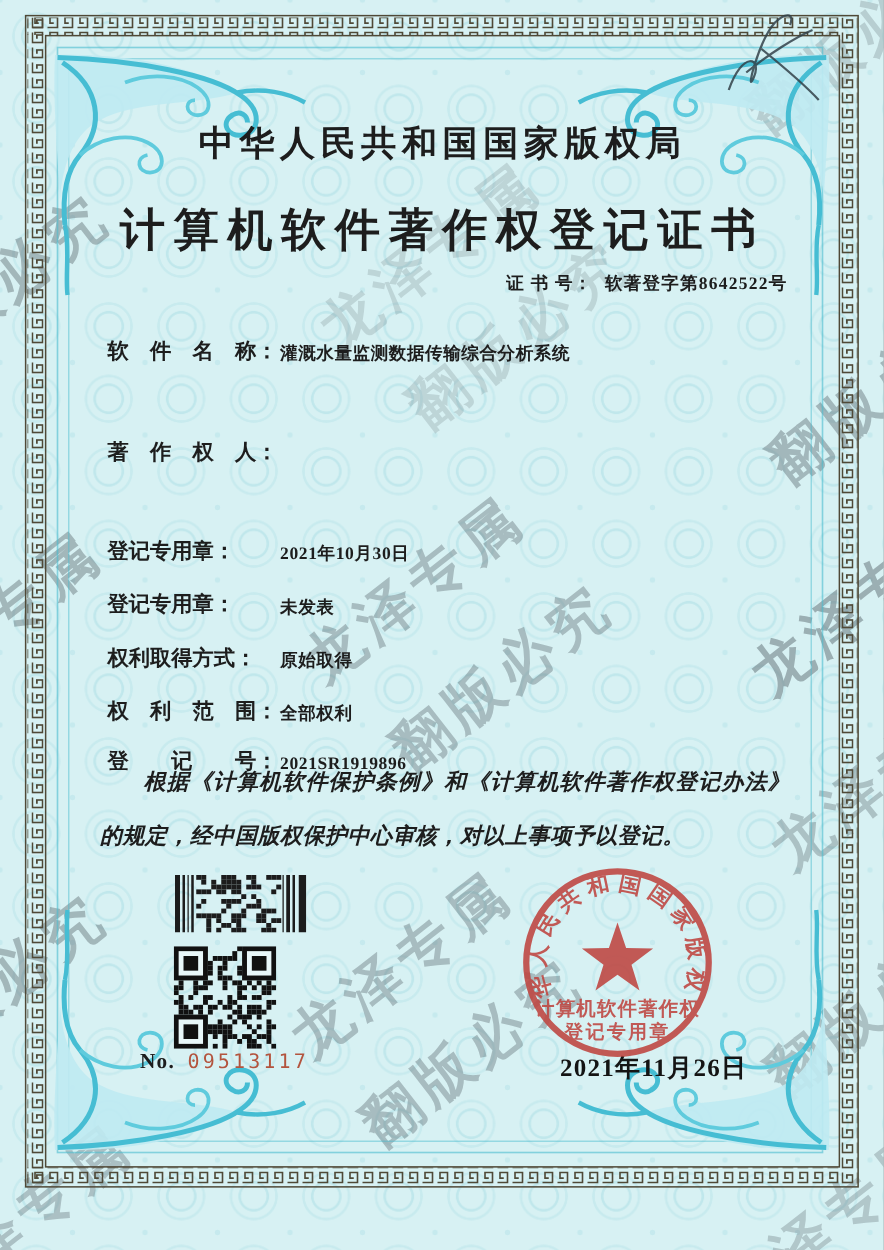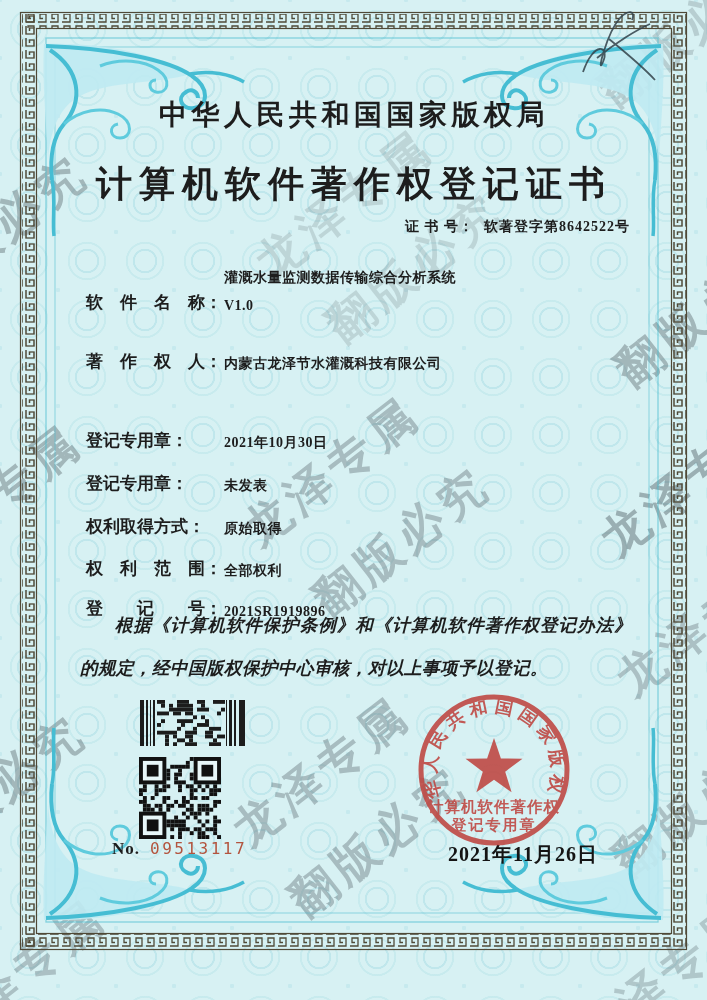--- a/index.html
+++ b/index.html
@@ -126,25 +126,24 @@
   </svg>
 
   <div class="abs issuer">中华人民共和国国家版权局</div>
   <div class="abs cert-title">计算机软件著作权登记证书</div>
   <div class="abs cert-no">
     <span>证 书 号：</span><span class="v">软著登字第8642522号</span>
   </div>
 
   <div class="row" style="top:241px">
     <span class="lbl">软　件　名　称：</span>
-    <span class="val"><span>灌溉水量监测数据传输综合分析系统</span><span class="line2">V1.0</span></span>
+    <span class="val"><span>灌溉水量监测数据传输综合分析系统</span></span>
   </div>
   <div class="row" style="top:322px">
     <span class="lbl">著　作　权　人：</span>
-    <span class="val">内蒙古龙泽节水灌溉科技有限公司</span>
   </div>
   <div class="row" style="top:401px">
     <span class="lbl">登记专用章：</span>
     <span class="val">2021年10月30日</span>
   </div>
   <div class="row" style="top:444px">
     <span class="lbl">登记专用章：</span>
     <span class="val">未发表</span>
   </div>
   <div class="row" style="top:487px">

